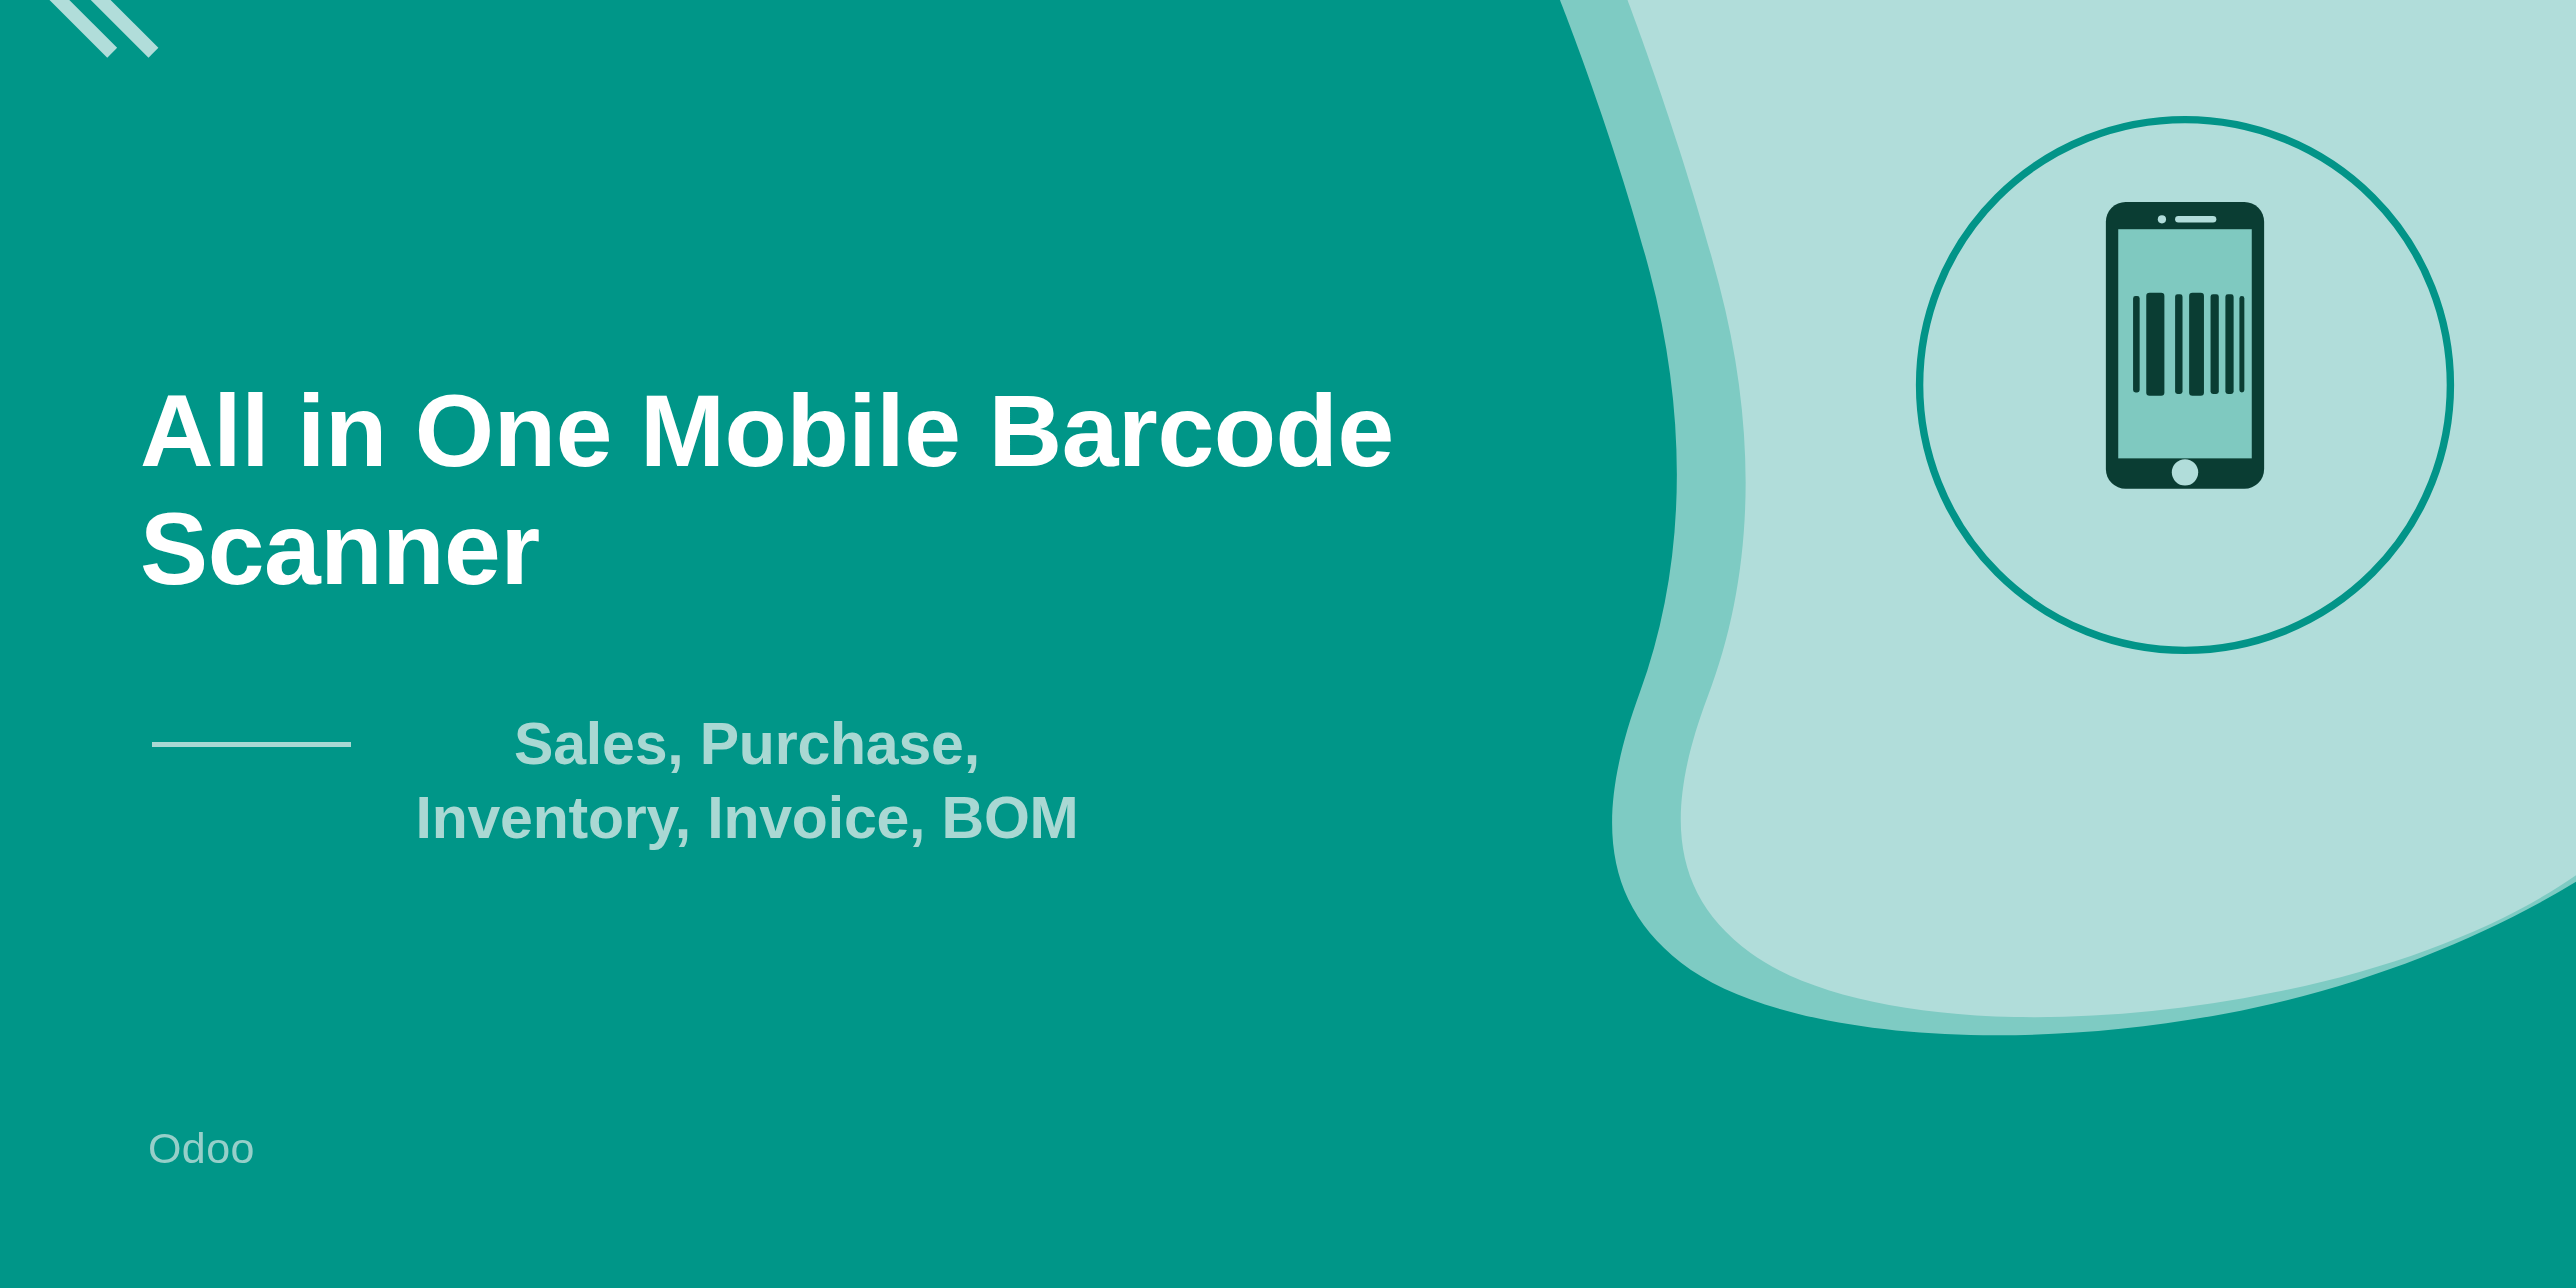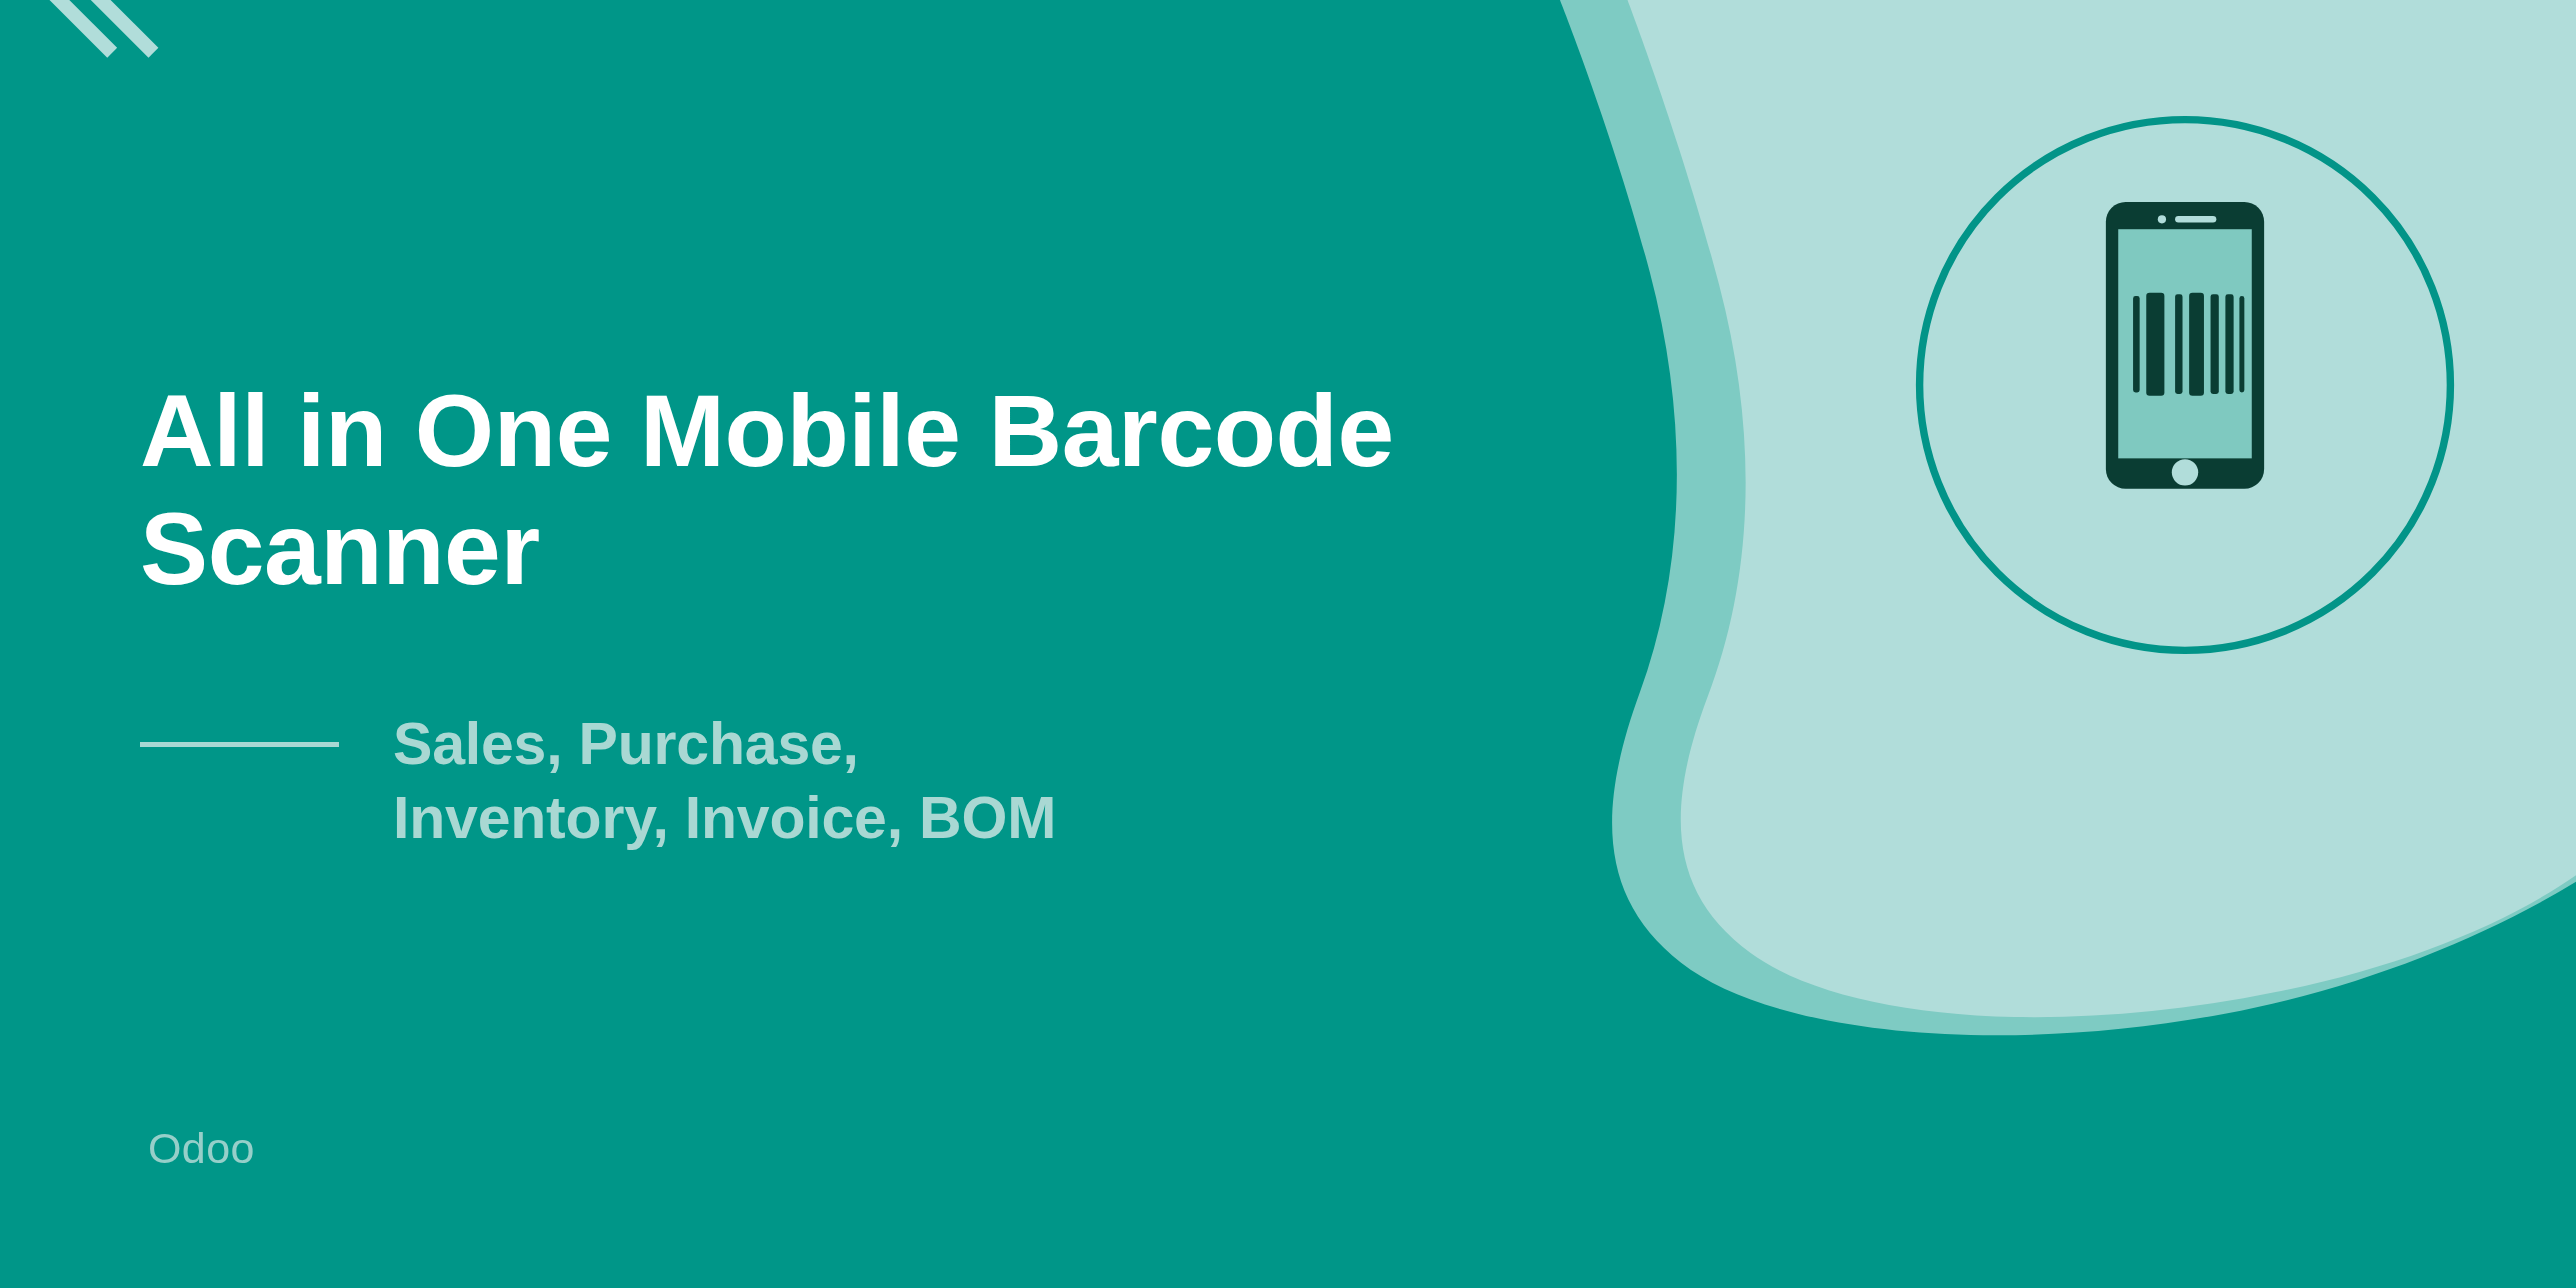--- a/index.html
+++ b/index.html
@@ -76,25 +76,26 @@
     margin: 0;
     font-size: 102px;
     line-height: 1.16;
     font-weight: 700;
     color: #ffffff;
     letter-spacing: -0.4px;
   }
 
   .subtitle-row {
     position: absolute;
-    left: 0;
+    left: 12px;
     top: 707px;
     width: 1566px;
     display: flex;
     align-items: flex-start;
+    text-align: center;
   }
 
   .sub-rule {
     flex: 0 0 auto;
     width: 199px;
     height: 5px;
     background: #A9D8D3;
     margin-top: 35px;
     margin-right: 54px;
   }

